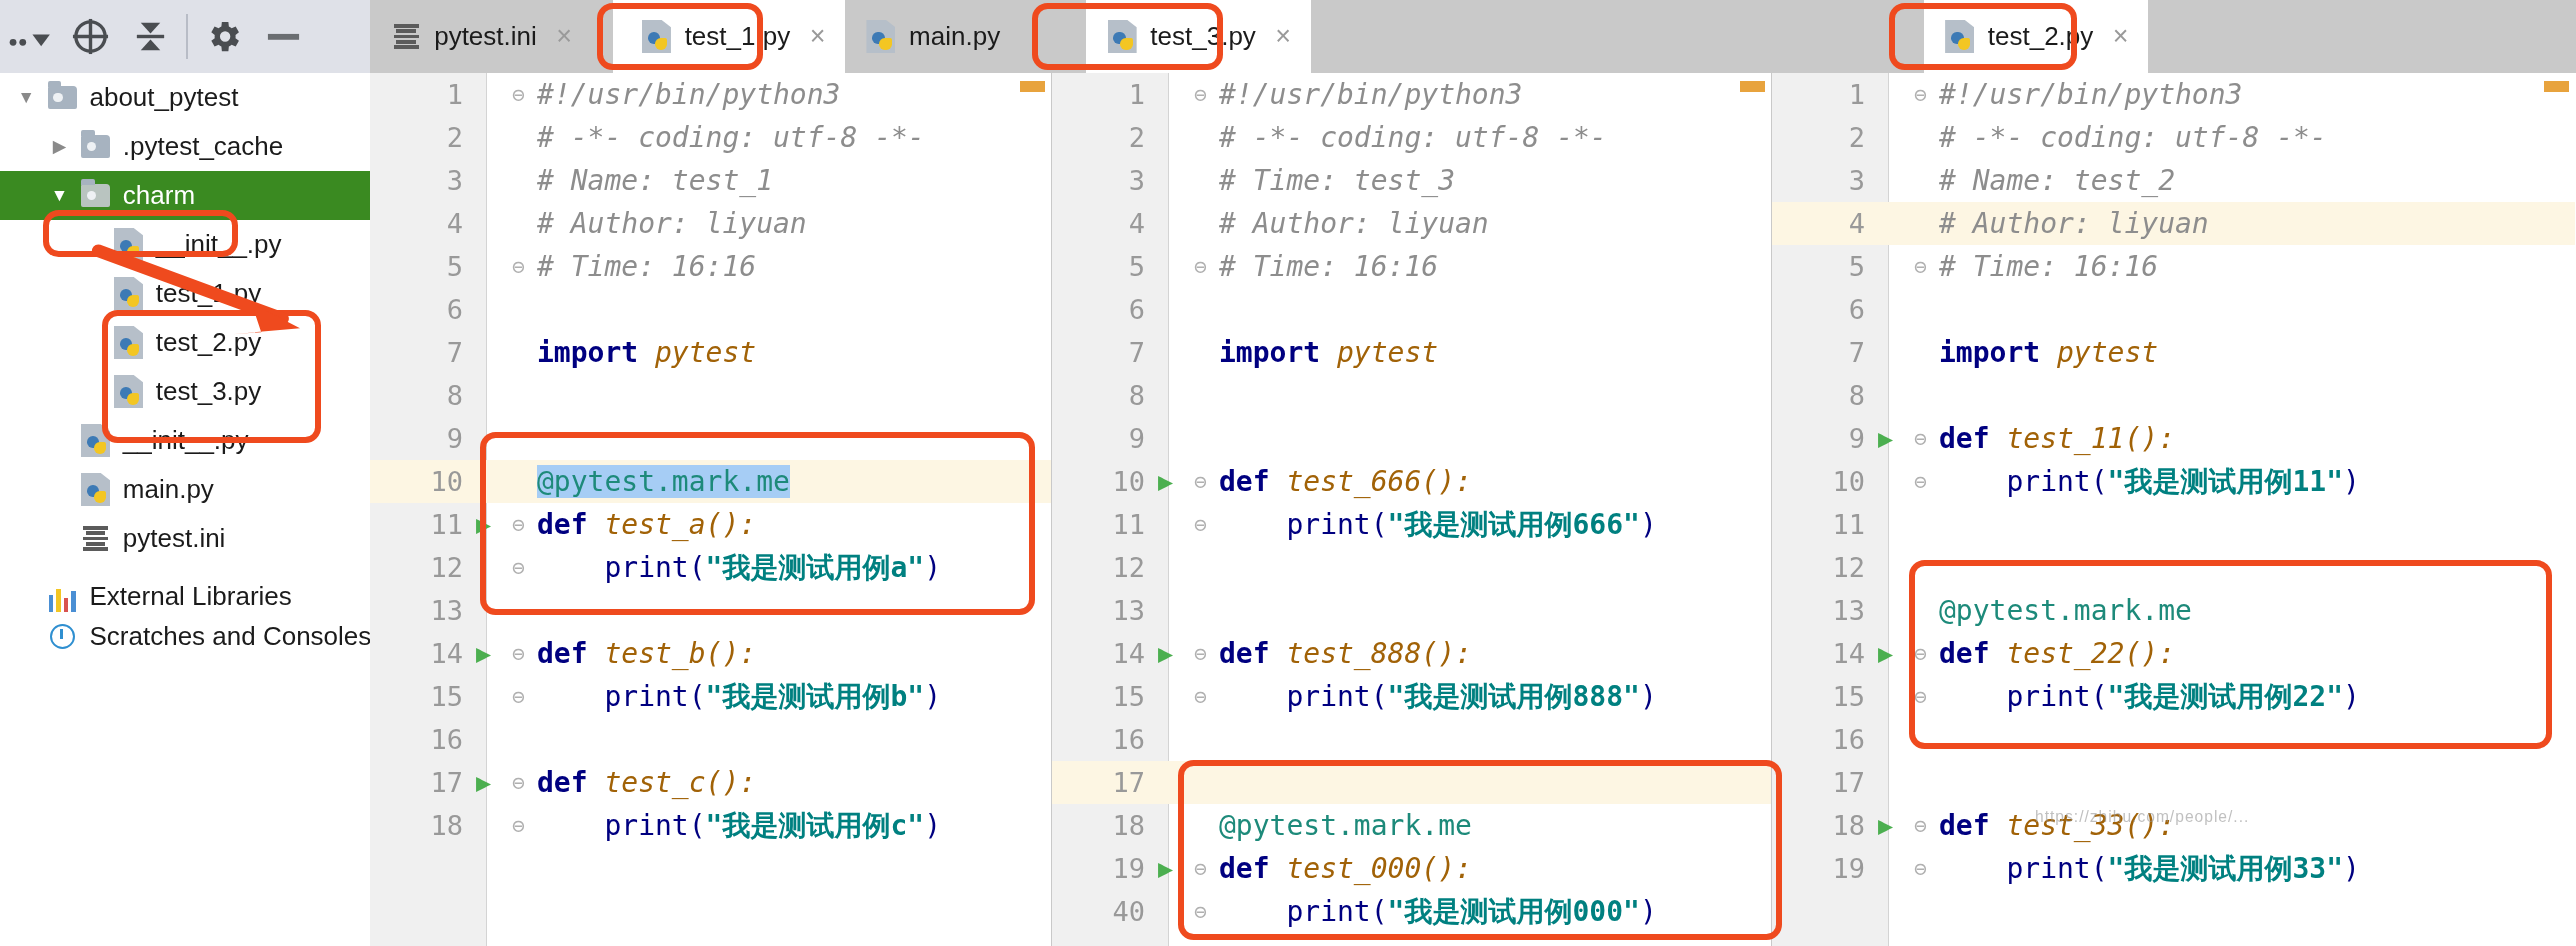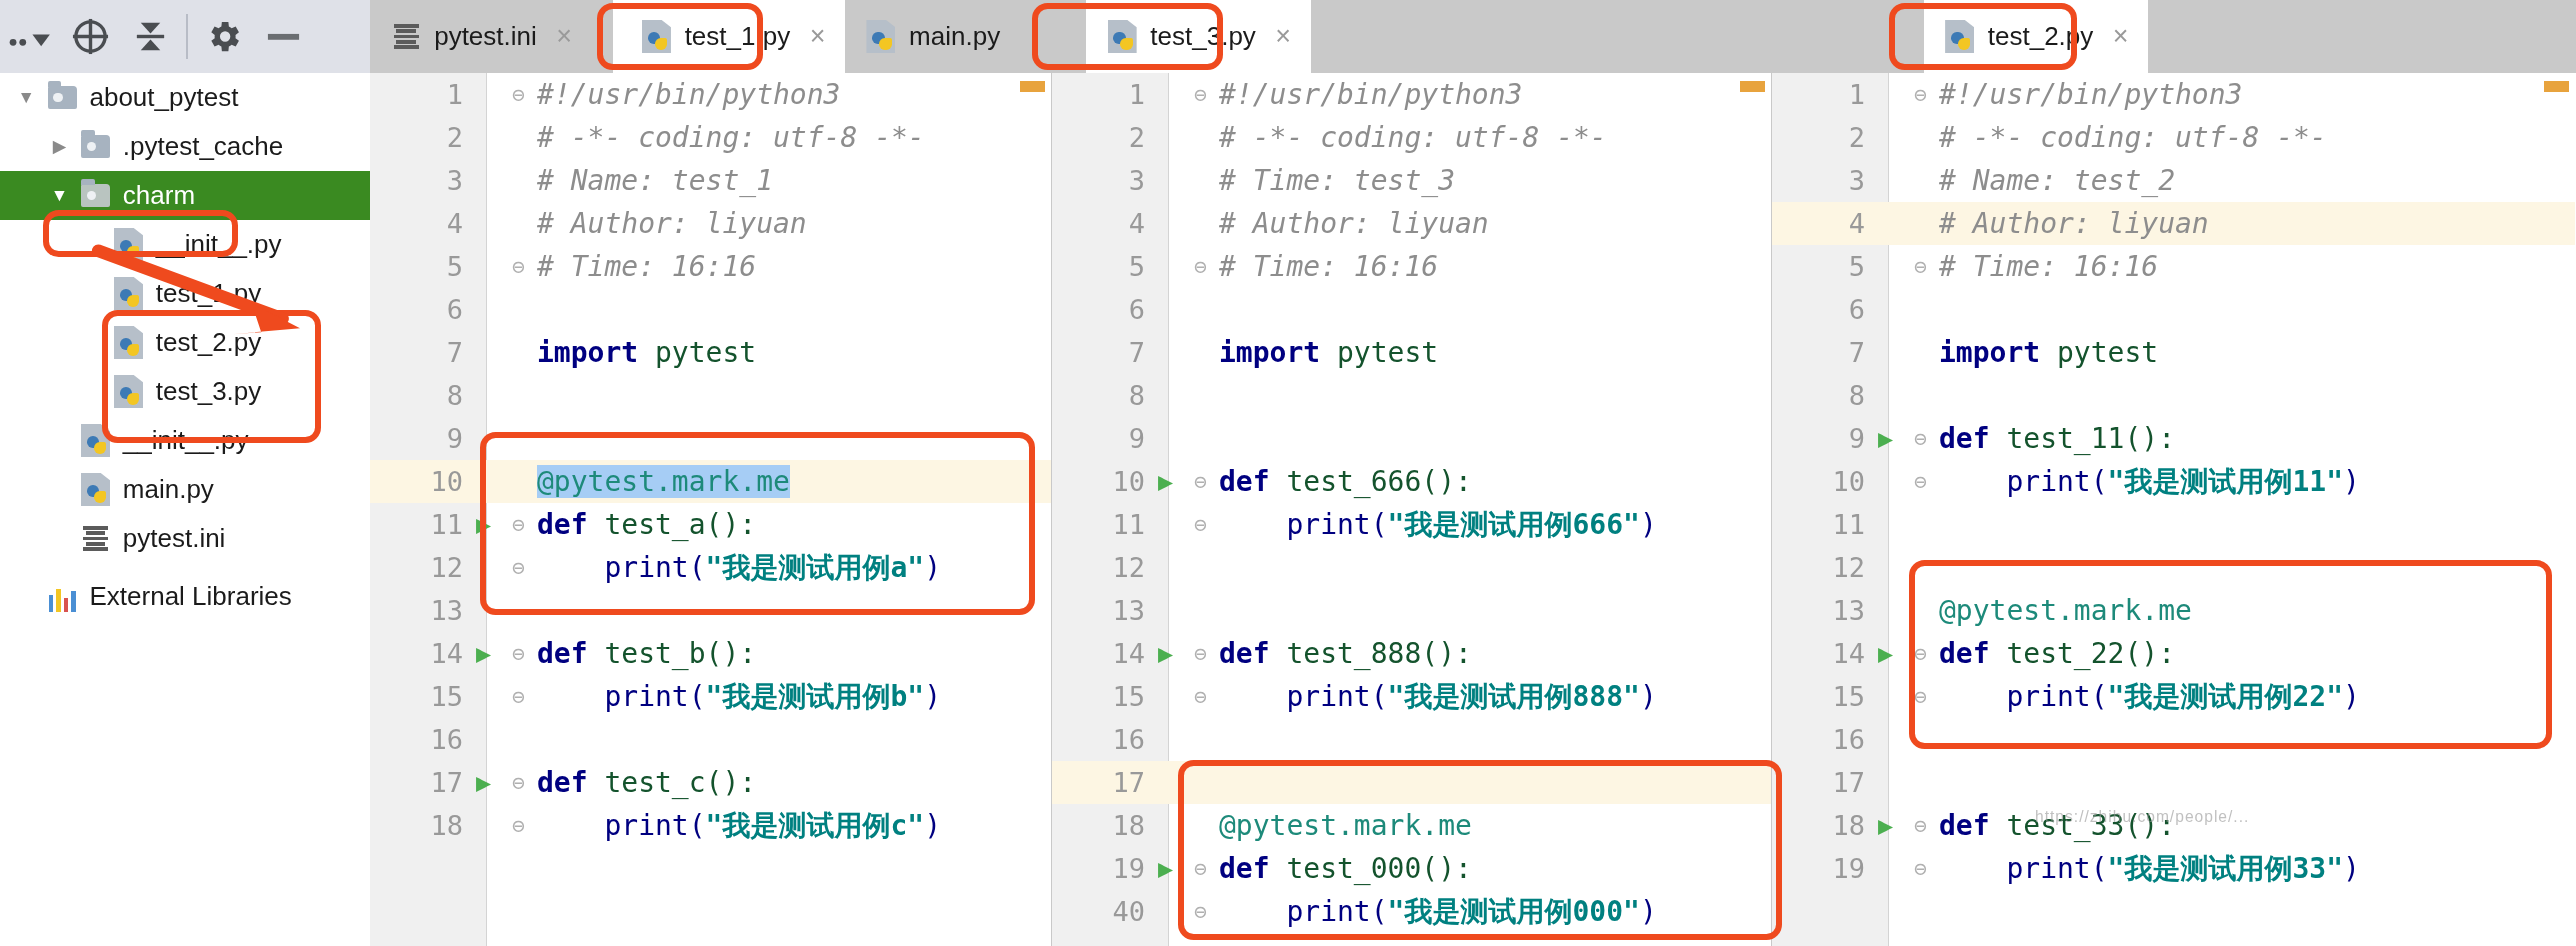--- a/index.html
+++ b/index.html
@@ -78,21 +78,21 @@
     font-size:25px; }
   .fold { position:absolute; left:136px; width:25px; text-align:center; color:#b0b0b0;
     font-size:21.4px; }
   .code { position:absolute; left:167px; }
 
   
   .c-comment { color:#8d8d8d; font-style:italic; }
   .c-kw { color:#000080; font-weight:bold; }
   .c-str { color:#008080; font-weight:bold; }
   .c-deco { color:#1d8a7a; }
-  .c-plain { color:#14532d; }
+  .c-plain { color:#a16207;font-style:italic; }
   .c-blue { color:#000080; }
   .sel { background:#a6cdf5; }
 
   .scroll-mark { position:absolute; right:5.8px; width:25px; height:11.7px; background:#e8a33d; }
 
   
   .ann { position:absolute; border:6.8px solid #ef4a1e; border-radius:15.6px; pointer-events:none; }
   .arrow-svg { position:absolute; pointer-events:none; }
 
   .watermark { position:absolute; color:rgba(150,150,150,.55); font-size:51px; font-weight:bold;
@@ -242,20 +242,27 @@
           <span class="ficon">
             <span class="libicon">
               <b style="height:17.5px"></b>
               <b style="height:23.4px;background:#f3c623"></b>
               <b style="height:13.6px;background:#d9534f"></b>
               <b style="height:21.4px"></b>
             </span>
           </span>
           <span class="lbl">External Libraries</span>
         </div>
+        <div class="tree-row" style="padding-left: 9.7px;">
+          <span class="arrow"></span>
+          <span class="ficon">
+            <span class="scratchicon"></span>
+          </span>
+          <span class="lbl">Scratches and Consoles</span>
+        </div>
       </div>
   </div>
 
   <div class="editors">
     <div class="tabbar" id="tabbar">
         <div class="tab">
           <span class="ficon" style="width:33px">
             <span class="iniicon">
               <i></i>
               <i></i>

